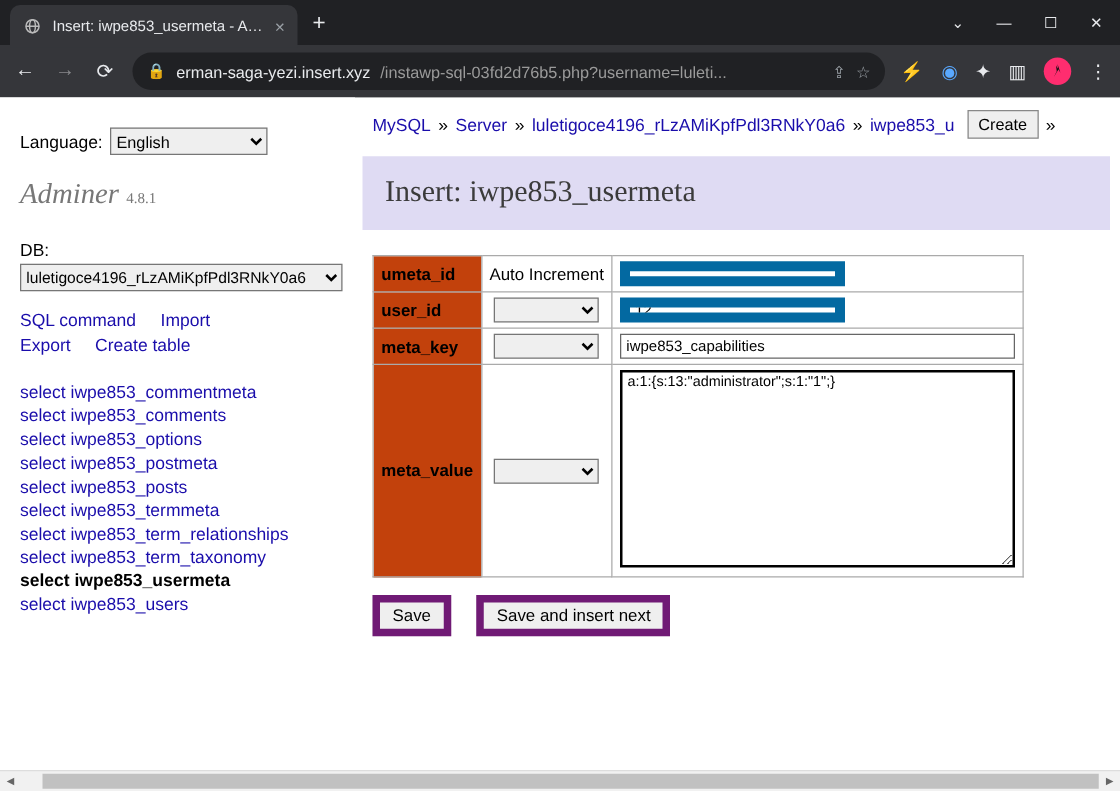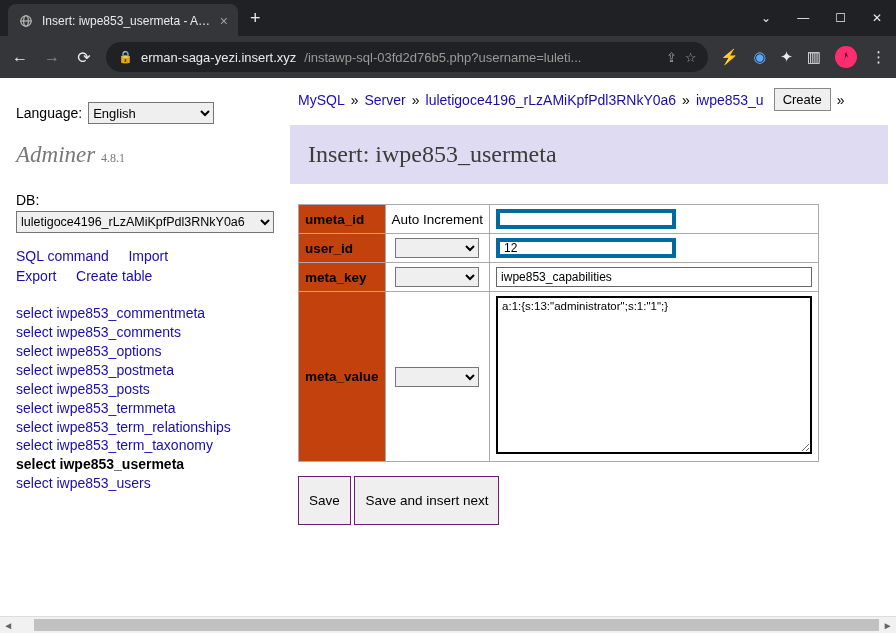--- a/index.html
+++ b/index.html
@@ -89,29 +89,29 @@
     font-family: Georgia, 'Times New Roman', serif;
     font-size:24px; font-weight:normal; color:#3b3b3b; margin:0;
   }
 
   .form-wrap { padding:20px 8px 8px 14px; }
   table.fields { border-collapse:collapse; }
   table.fields th, table.fields td { border:1px solid #aaa; padding:4px 6px; font-size:13.5px; }
   table.fields th { background:#c2410c; text-align:left; font-weight:bold; }
   table.fields td.center { text-align:center; }
   .null-select { width:84px; height:20px; background:#efefef; border:1px solid #767676; }
-  .text-input { width:180px; height:20px; border:4px solid #0369a1; font-size:12px; padding:0 4px;}
+  .text-input { width:180px; height:20px; border:8px solid #0369a1; font-size:12px; padding:0 4px;}
   .text-input.wide { width:316px; border:1px solid #666; height:20px; }
   .text-area {
     width:316px; height:158px; border:2px solid #000; resize:both;
     font-family:Arial; font-size:11.5px; padding:2px 4px;
   }
 
   .btns { margin-top:14px; }
-  .btn { background:#efefef; border:1px solid #701a75; padding:16px 10px; font-size:13.5px; margin-right:0;}
+  .btn { background:#efefef; border:6px solid #701a75; padding:3px 10px; font-size:13.5px; margin-right:17px;}
 
   
   .hscroll { position:absolute; bottom:0; left:0; right:0; height:17px; background:#f1f1f1; border-top:1px solid #ddd; display:flex; align-items:center;}
   .hscroll .thumb { height:12px; background:#c1c1c1; border-radius:0; width:870px; margin-left:17px;}
   .hscroll .arrow { width:17px; text-align:center; color:#666; font-size:10px;}
 </style>
 </head>
 <body>
 
 <div class="browser-chrome">

